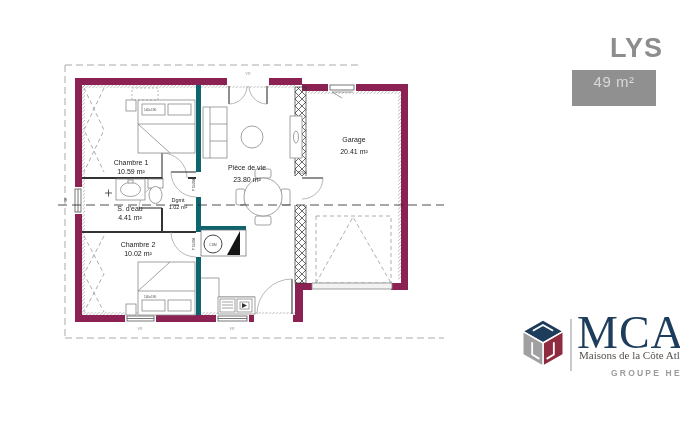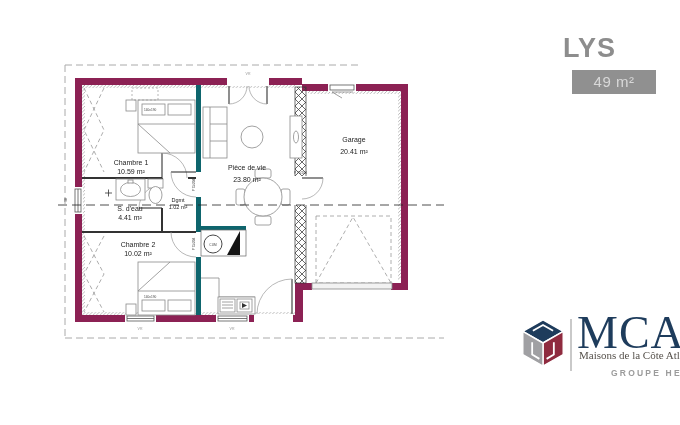--- a/index.html
+++ b/index.html
@@ -2,25 +2,25 @@
 <html style="--wall: #8c2154; --iwall: #0e656d; --badge_bg: #909090; --logo_navy: #1e3c5c; --logo_red: #8f2b3f; --logo_gray: #a0a0a3;"><head>
 <meta charset="utf-8">
 <style>
   html,body{margin:0;padding:0;}
   body{
     width:680px;height:425px;position:relative;overflow:hidden;
     background:#ffffff;font-family:"Liberation Sans",sans-serif;
   }
   
   .lys-title{
-    position:absolute;left:563px;top:33px;width:100px;text-align:left;
+    position:absolute;left:563px;top:33px;width:100px;text-align:right;
     font-size:27px;font-weight:bold;color:#8d8d8d;letter-spacing:1px;
   }
   .area-badge{
-    position:absolute;left:572px;top:70px;width:84px;height:24px;
+    position:absolute;left:572px;top:70px;width:84px;height:36px;
     background:var(--badge_bg,#909090);color:#d8d8d8;font-size:15px;
     line-height:24px;text-align:center;letter-spacing:.5px;
   }
   
   .plan-svg{position:absolute;left:50px;top:50px;}
   .rlabel{font:7px "Liberation Sans",sans-serif;fill:#222;text-anchor:middle;}
   .rlabel-sm{font:5.5px "Liberation Sans",sans-serif;fill:#222;text-anchor:middle;}
   .tag{font:3.2px "Liberation Sans",sans-serif;fill:#444;}
   .tag-mid{text-anchor:middle;}
   .tag-light{font:3.5px "Liberation Sans",sans-serif;fill:#999;text-anchor:middle;}

